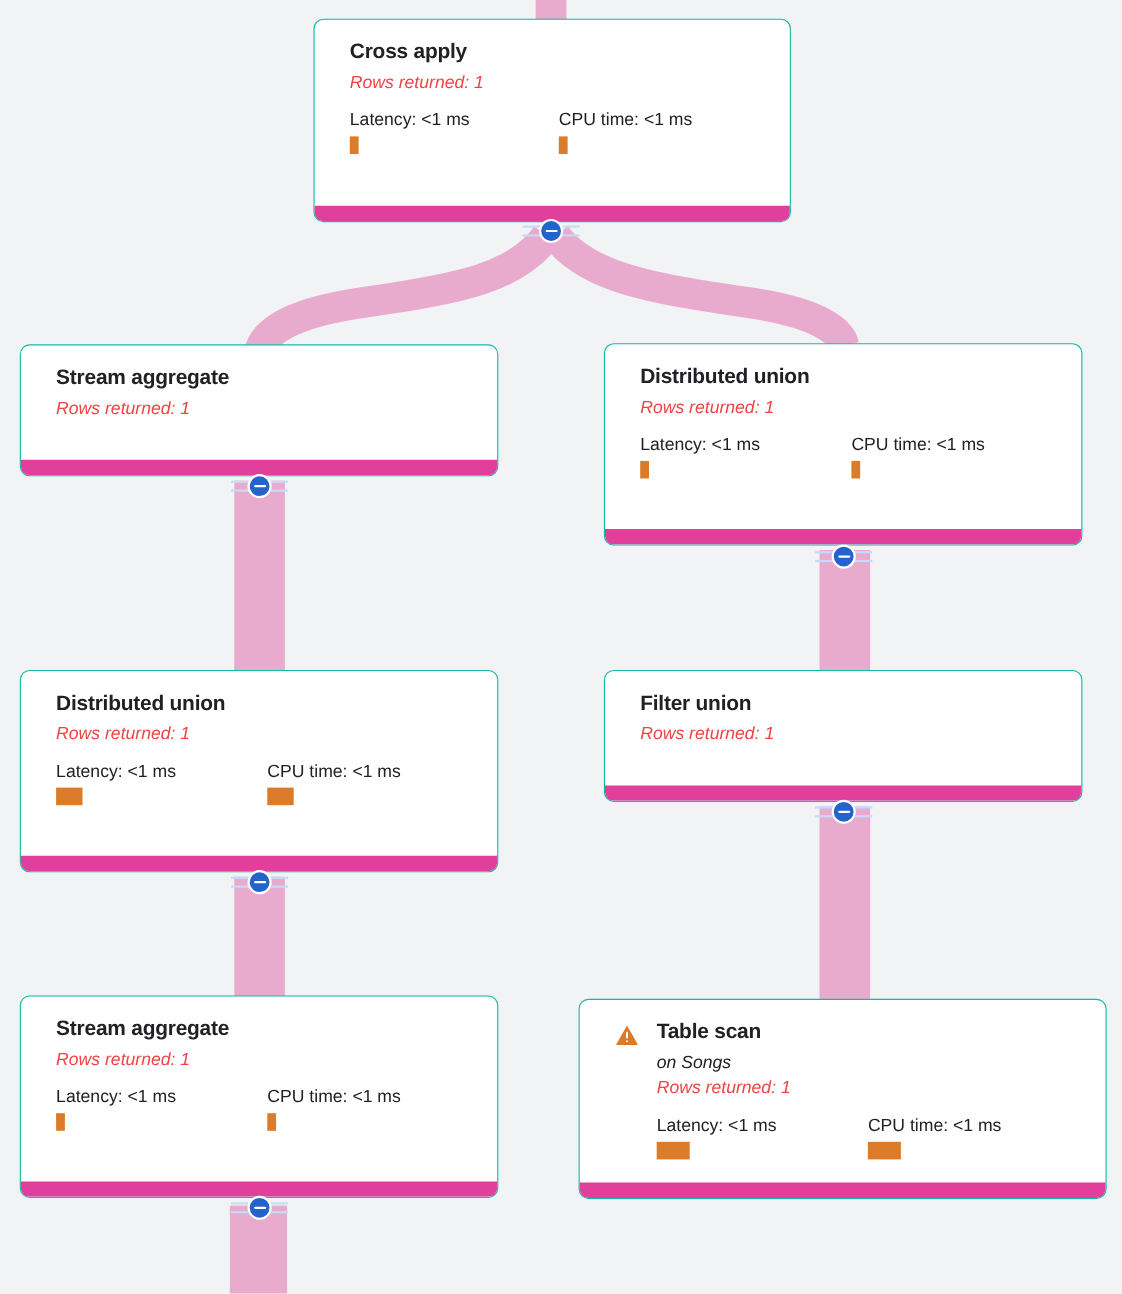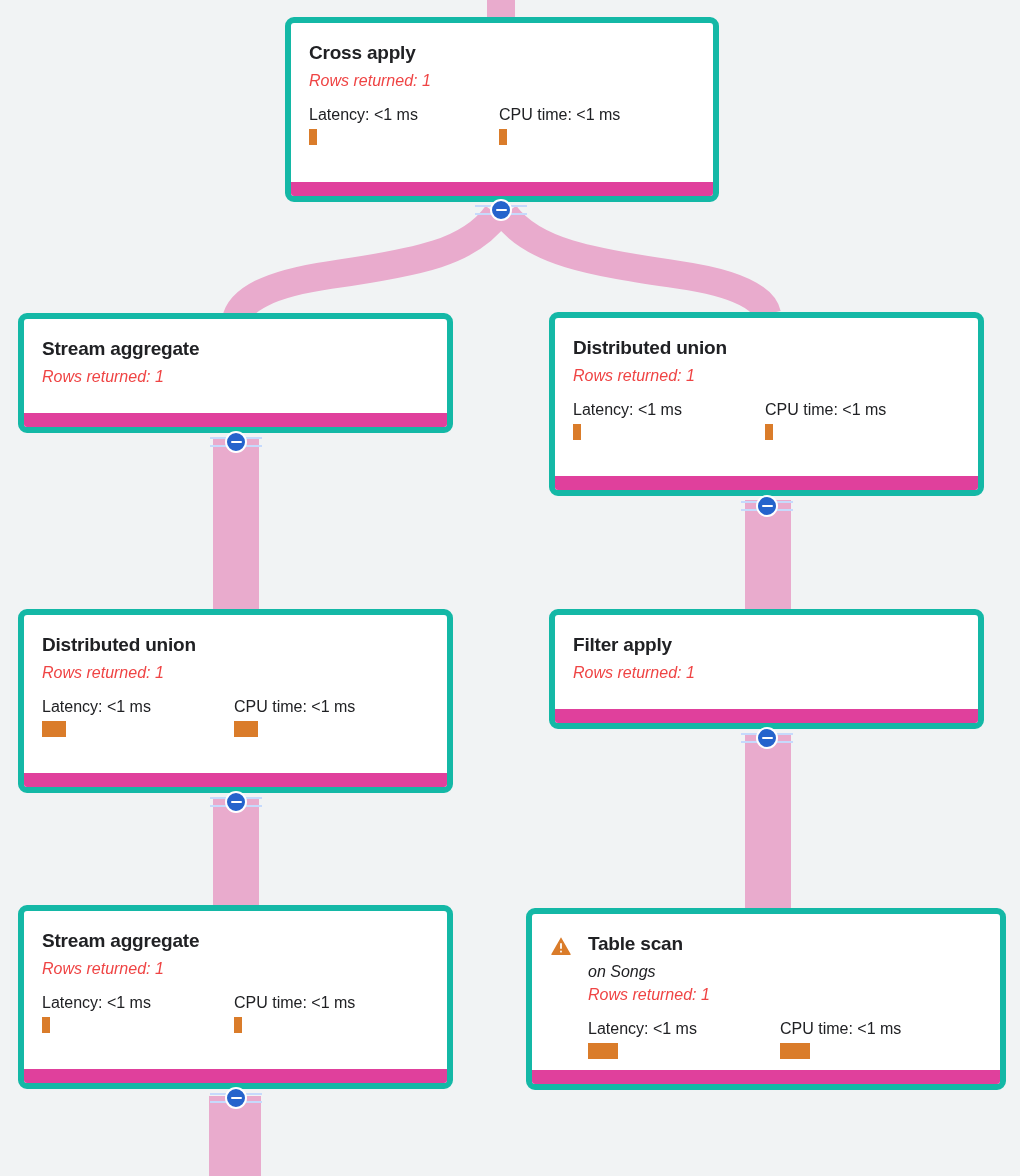--- a/index.html
+++ b/index.html
@@ -29,25 +29,25 @@
   
   .node {
     position: absolute;
     z-index: 3;
     box-sizing: border-box;
   }
   .node-card {
     position: relative;
     box-sizing: border-box;
     background: #ffffff;
-    border: 6px solid #14b8a6;
+    border: 1px solid #14b8a6;
     border-radius: 9px;
     width: 100%;
     height: 100%;
-    padding: 18px 18px 0 18px;
+    padding: 18px 18px 0 32px;
     display: flex;
     flex-direction: row;
     align-items: flex-start;
     overflow: hidden;
     justify-content: flex-end;
   }
   .node-body {
     flex: 1 1 auto;
     min-width: 0;
   }
@@ -295,21 +295,21 @@
       <i class="ln l2"></i>
       <i class="ln r1"></i>
       <i class="ln r2"></i>
   </div>
   <div class="knob"></div>
 </div>
 
 <div class="node" style="left:549px; top:609px; width:435px; height:120px;">
   <div class="node-card">
     <div class="node-body">
-      <div class="node-title">Filter apply</div>
+      <div class="node-title">Filter union</div>
       <div class="node-rows">Rows returned: 1</div>
     </div>
     <div class="node-footer"></div>
   </div>
 </div>
 <div class="toggle" style="left:767px; top:738px;">
   <div class="lines">
     <i class="ln l1"></i>
       <i class="ln l2"></i>
       <i class="ln r1"></i>

